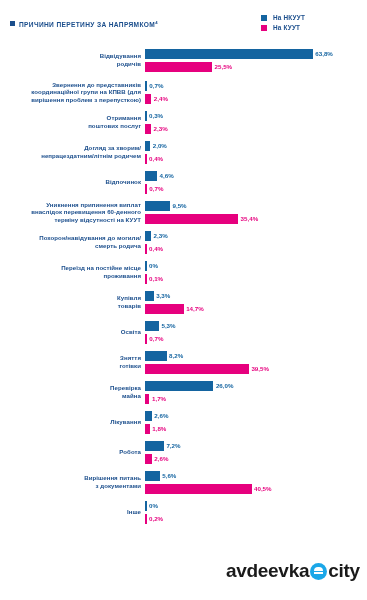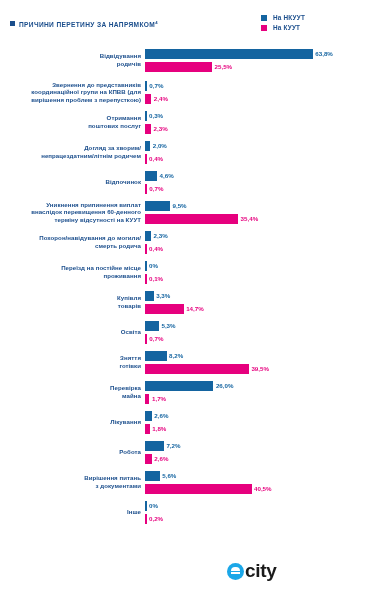--- a/index.html
+++ b/index.html
@@ -391,17 +391,18 @@
           </div>
           <div class="barline">
             <div class="bar pink" style="width: 1.5px;"></div>
             <span class="bar-value pink">0,2%</span>
           </div>
         </div>
       </div>
     </div>
 
   <div class="watermark">
+    <span>avdeevka</span>
     <span class="wm-logo"></span>
     <span>city</span>
   </div>
 
 </div>
 
 </body></html>

